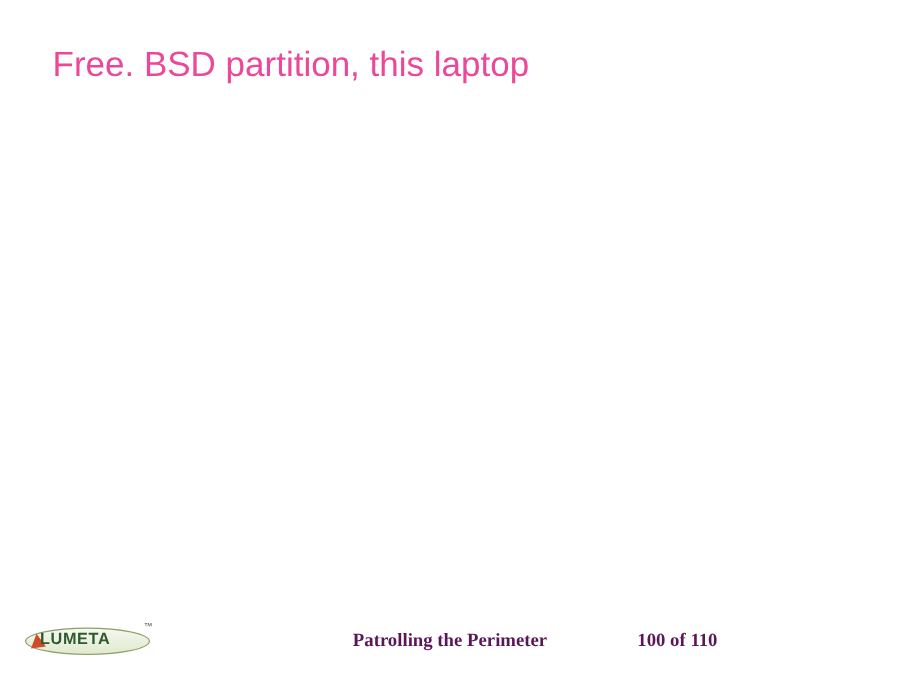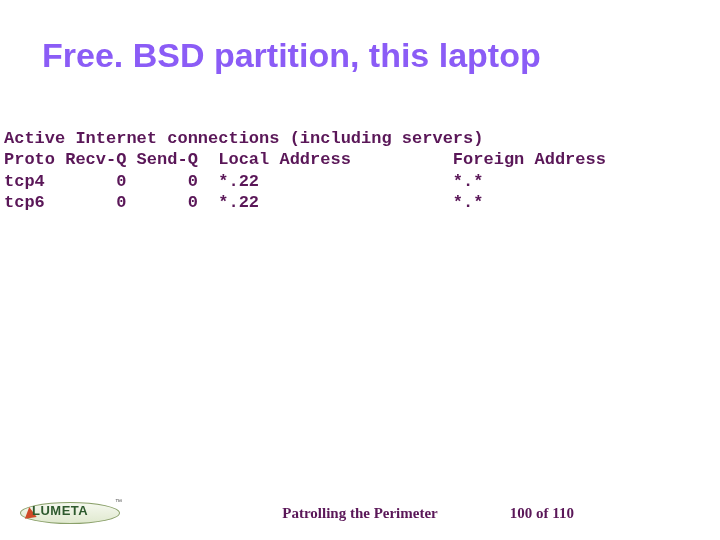--- a/index.html
+++ b/index.html
@@ -1,40 +1,36 @@
 <!DOCTYPE html>
 <html><head>
 <meta charset="utf-8">
 <style>
   * { margin: 0; padding: 0; box-sizing: border-box; }
   html, body { width: 720px; height: 540px; background: #ffffff; font-family: Georgia, 'Times New Roman', serif; overflow: hidden; }
   .slide { width:720px; height:540px; position:relative; }
-  .title { position:absolute; left:42px; top:36px; font-family: Arial, Helvetica, sans-serif; font-weight:700; font-size:34px; color:#8b5cf6; letter-spacing:0px; }
+  .title { position:absolute; left:42px; top:36px; font-family: Arial, Helvetica, sans-serif; font-weight:400; font-size:28px; color:#ec4899; letter-spacing:0px; }
   .netstat { position:absolute; left:4px; top:128px; font-family: 'Courier New', Courier, monospace; font-weight:bold; font-size:17px; color:#5a1758; white-space:pre; line-height:1.25; }
   .footer { position:absolute; left:0; bottom:14px; width:596px; height:32px; }
   .logo { position:absolute; left:20px; bottom:0; width:100px; height:26px; }
   .logo-shape { position:relative; width:100px; height:26px; }
   .logo-oval { position:absolute; left:0; top:2px; width:100px; height:22px; border:1px solid #8aa06a; border-radius:50%/50%; background:linear-gradient(#f5f8ef,#e0e9cf); }
   .logo-text { position:absolute; left:12px; top:3px; font-family: Arial, sans-serif; font-size:13px; font-weight:bold; color:#2e5a2e; letter-spacing:0.5px; }
   .logo-tri { position:absolute; left:4px; top:7px; width:0; height:0; border-left:6px solid transparent; border-right:6px solid transparent; border-bottom:11px solid #cf4a28; transform:rotate(-8deg); }
   .logo-tm { position:absolute; right:-2px; top:-2px; font-size:7px; color:#555; font-family:Arial,sans-serif; }
   .footer-center { position:absolute; left:0; width:720px; bottom:4px; text-align:center; font-family: Georgia, serif; font-weight:bold; font-size:15px; color:#5a1758;margin-top:22px; }
   .footer-right { position:absolute; right:22px; bottom:4px; font-family: Georgia, serif; font-weight:bold; font-size:15px; color:#5a1758; }
 </style>
 </head>
 <body>
 
 <div class="slide">
 
   <div class="title">Free. BSD partition, this laptop</div>
 
-  <div class="netstat"><span>Active Internet connections (including servers)</span>
-<span>Proto Recv-Q Send-Q  Local Address          Foreign Address</span>
-<span>tcp4       0      0  *.22                   *.*</span>
-<span>tcp6       0      0  *.22                   *.*</span></div>
 
   <div class="footer">
     <div class="logo">
       <div class="logo-shape">
         <div class="logo-oval"></div>
         <div class="logo-tri"></div>
         <div class="logo-text">LUMETA</div>
         <div class="logo-tm">™</div>
       </div>
     </div>

